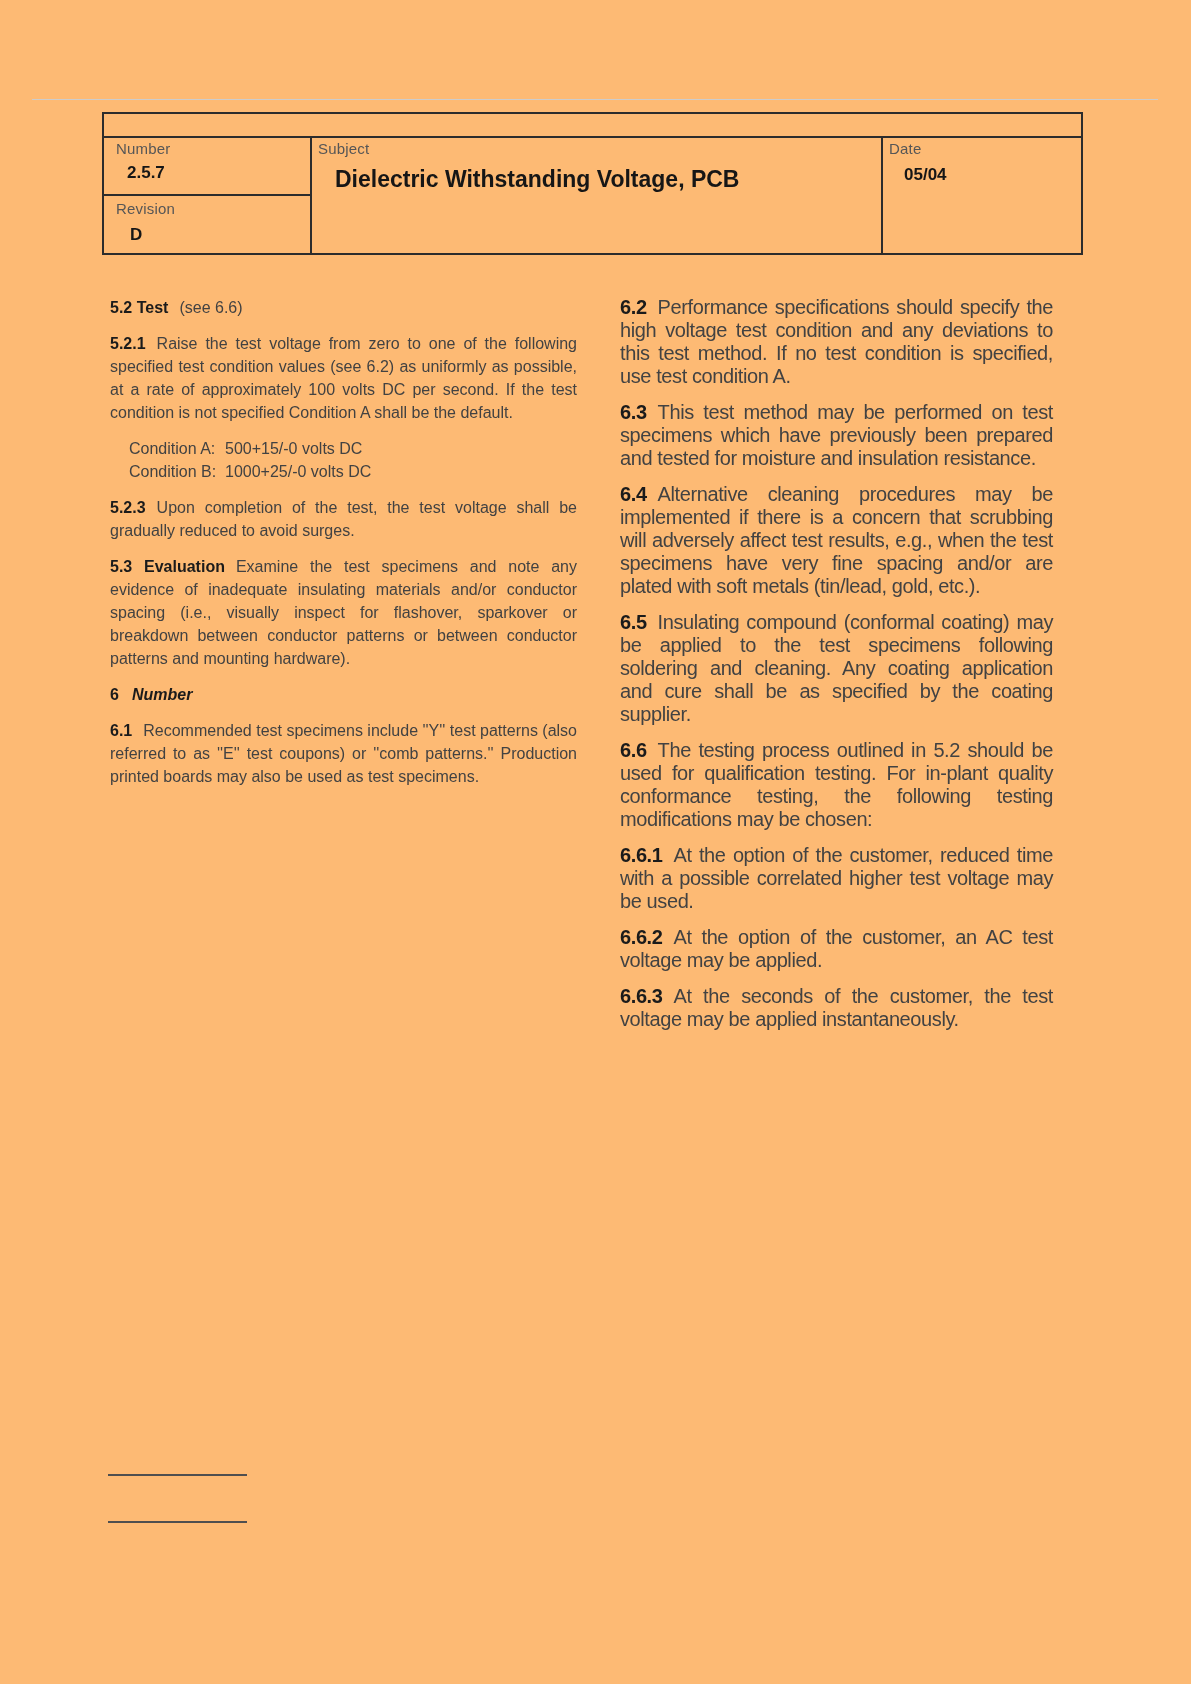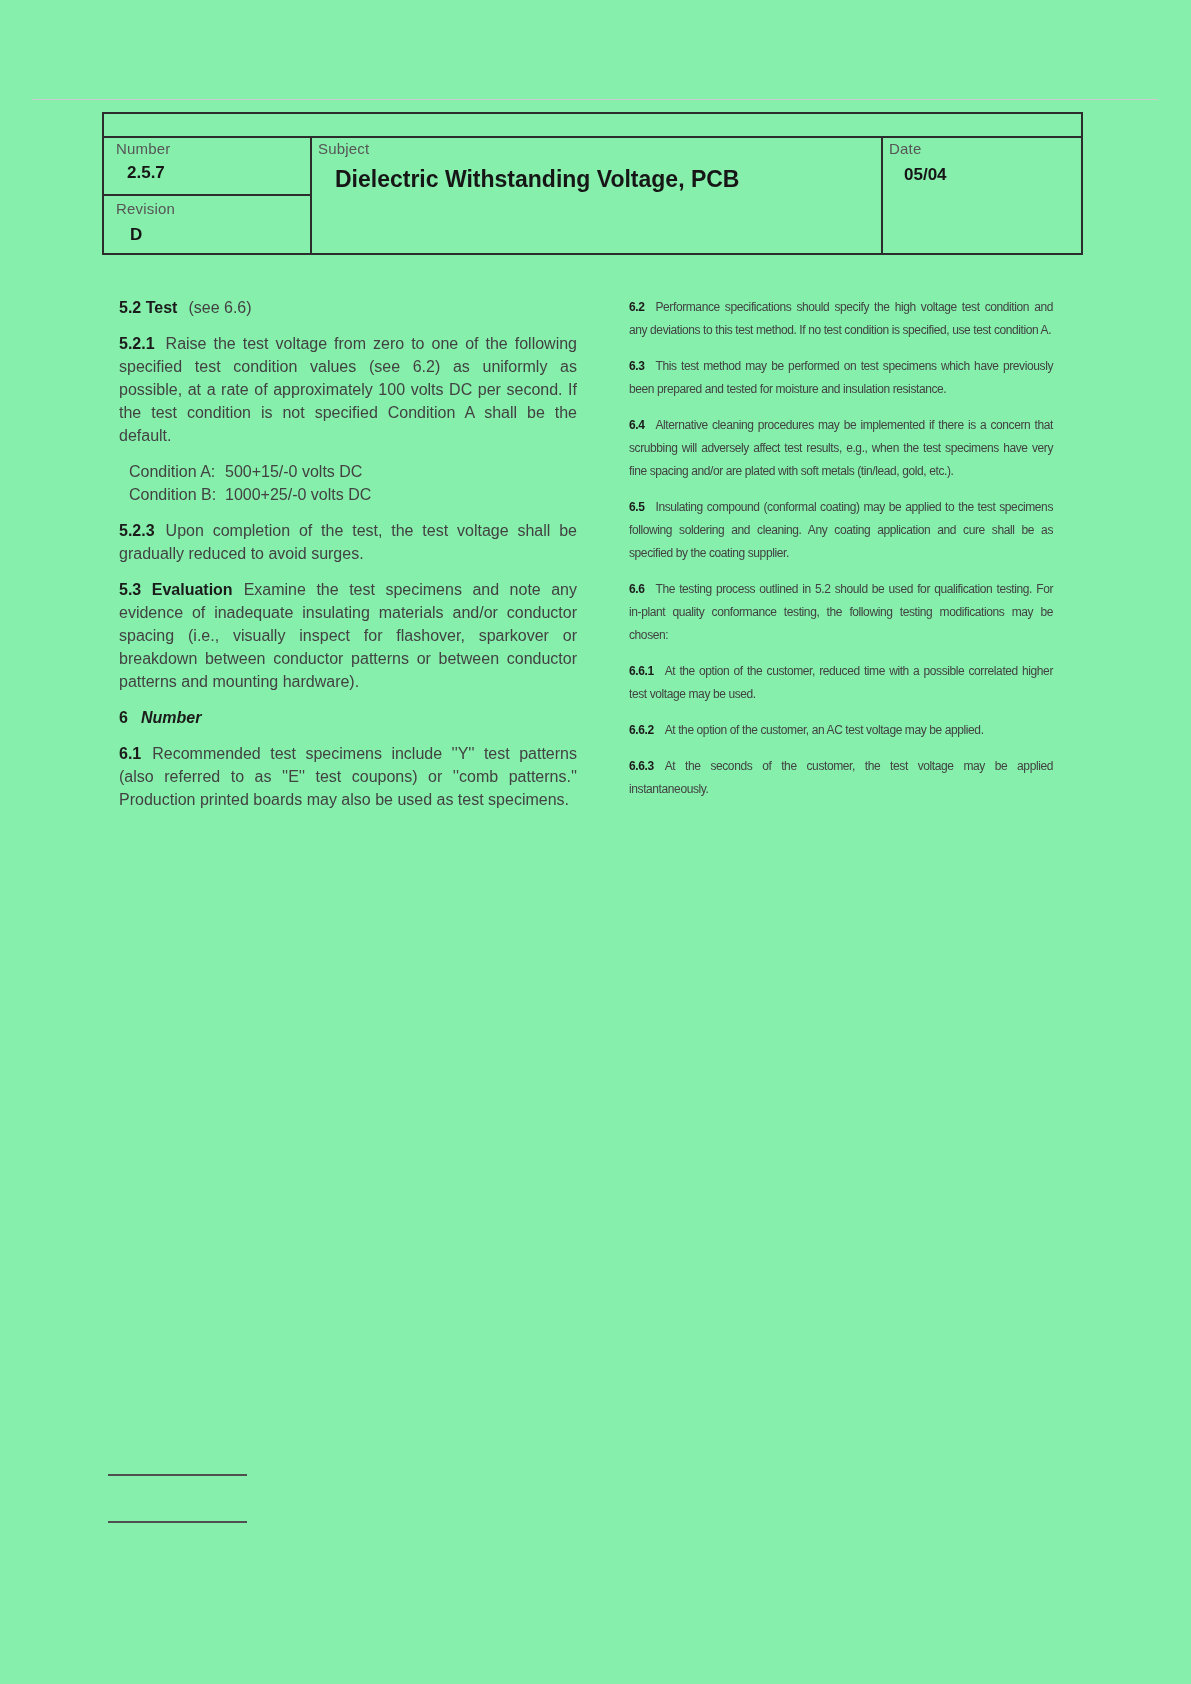--- a/index.html
+++ b/index.html
@@ -1,19 +1,19 @@
 <!DOCTYPE html>
 <html lang="en"><head>
 <meta charset="utf-8">
 <style>
   html,body{margin:0;padding:0;background:#ffffff;}
   .page{
     position:relative;
     width:1191px;height:1684px;
-    background:#86efac;
+    background:#fdba74;
     font-family:"Liberation Sans","DejaVu Sans",sans-serif;
     overflow:hidden;
   }
   
   .tline{position:absolute;background:#2c2c2c;}
   .t-top   {left:102px;top:112px;width:981px;height:2px;}
   .t-bottom{left:102px;top:253px;width:981px;height:2px;}
   .t-left  {left:102px;top:112px;width:2px;height:143px;}
   .t-right {left:1081px;top:112px;width:2px;height:143px;}
   .t-row   {left:102px;top:136px;width:981px;height:2px;}
@@ -38,22 +38,22 @@
   .val-date    {left:904px;top:165px;}
 
   
   .col{
     position:absolute;top:296px;
     color:#424242;
     text-align:justify;
     hyphens:auto;-webkit-hyphens:auto;
   }
   .col-left {left:103px;width:474px;font-size:16px;line-height:23px;}
-  .col-right{left:613px;width:440px;font-size:12px;line-height:23px;letter-spacing:-0.4px;}
-  .para{margin:0 0 13px 16px;}
+  .col-right{left:613px;width:440px;font-size:20px;line-height:23px;letter-spacing:-0.4px;}
+  .para{margin:0 0 13px 7px;}
   .pnum{font-weight:bold;color:#1b1b1b;margin-right:11px;white-space:nowrap;}
   .notes-word{font-weight:bold;font-style:italic;color:#1b1b1b;}
   .notes-head .pnum{margin-right:13px;}
   .conditions{margin:0 0 13px 26px;text-align:left;}
   .cond-row{line-height:23px;}
   .cond-label{display:inline-block;width:96px;}
 
   
   .scanline{position:absolute;background:#4f4f4f;height:2px;width:139px;left:108px;}
   .scan-b1{top:1474px;}

